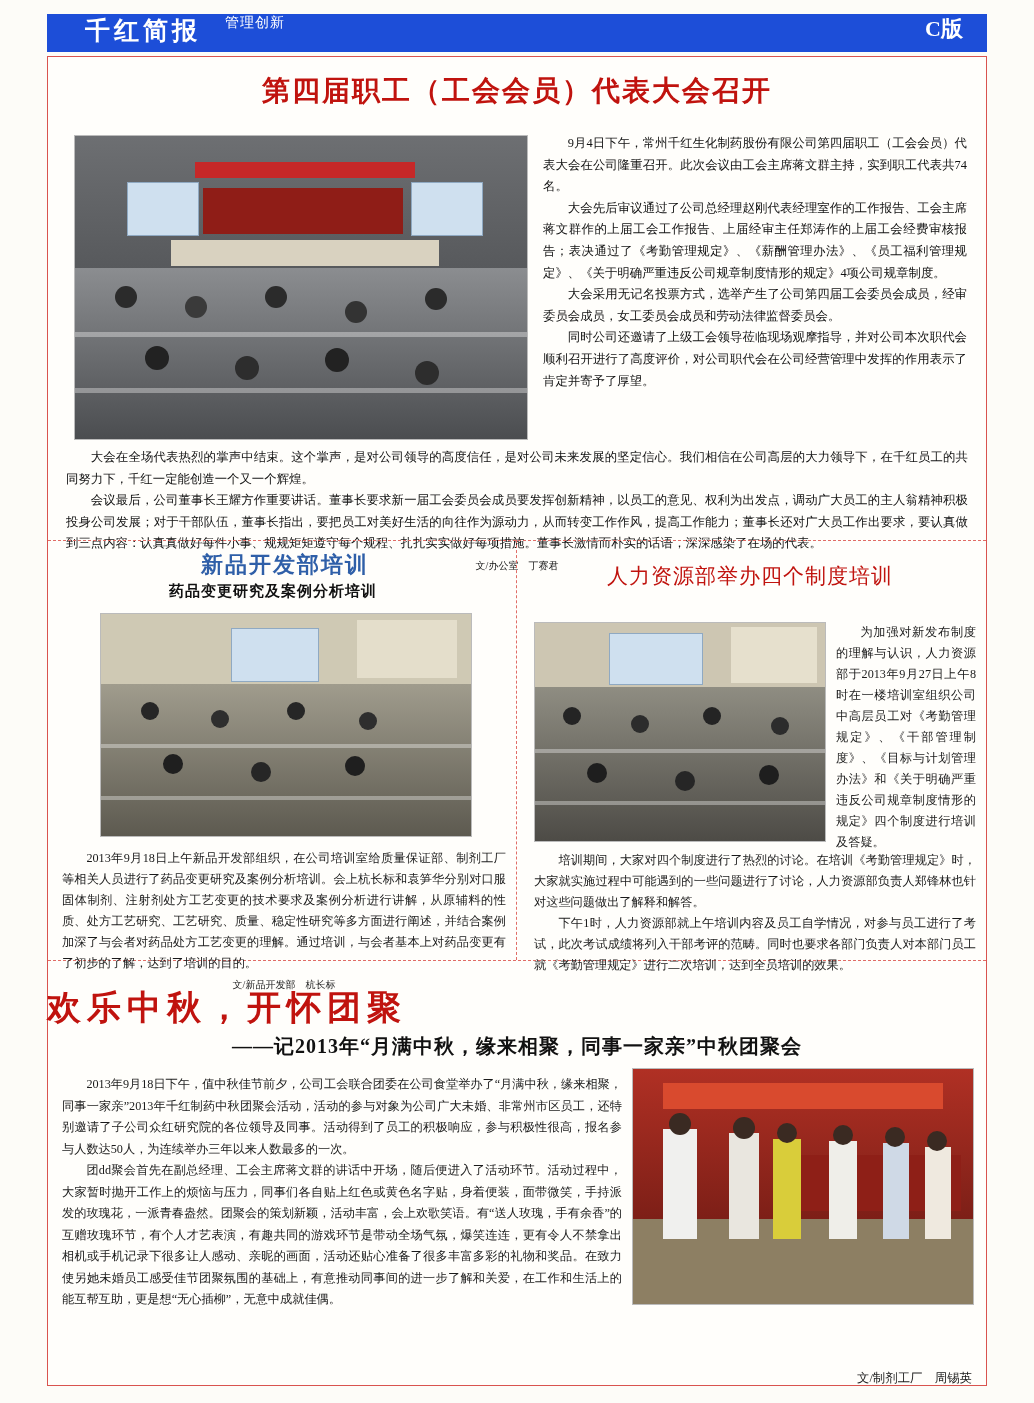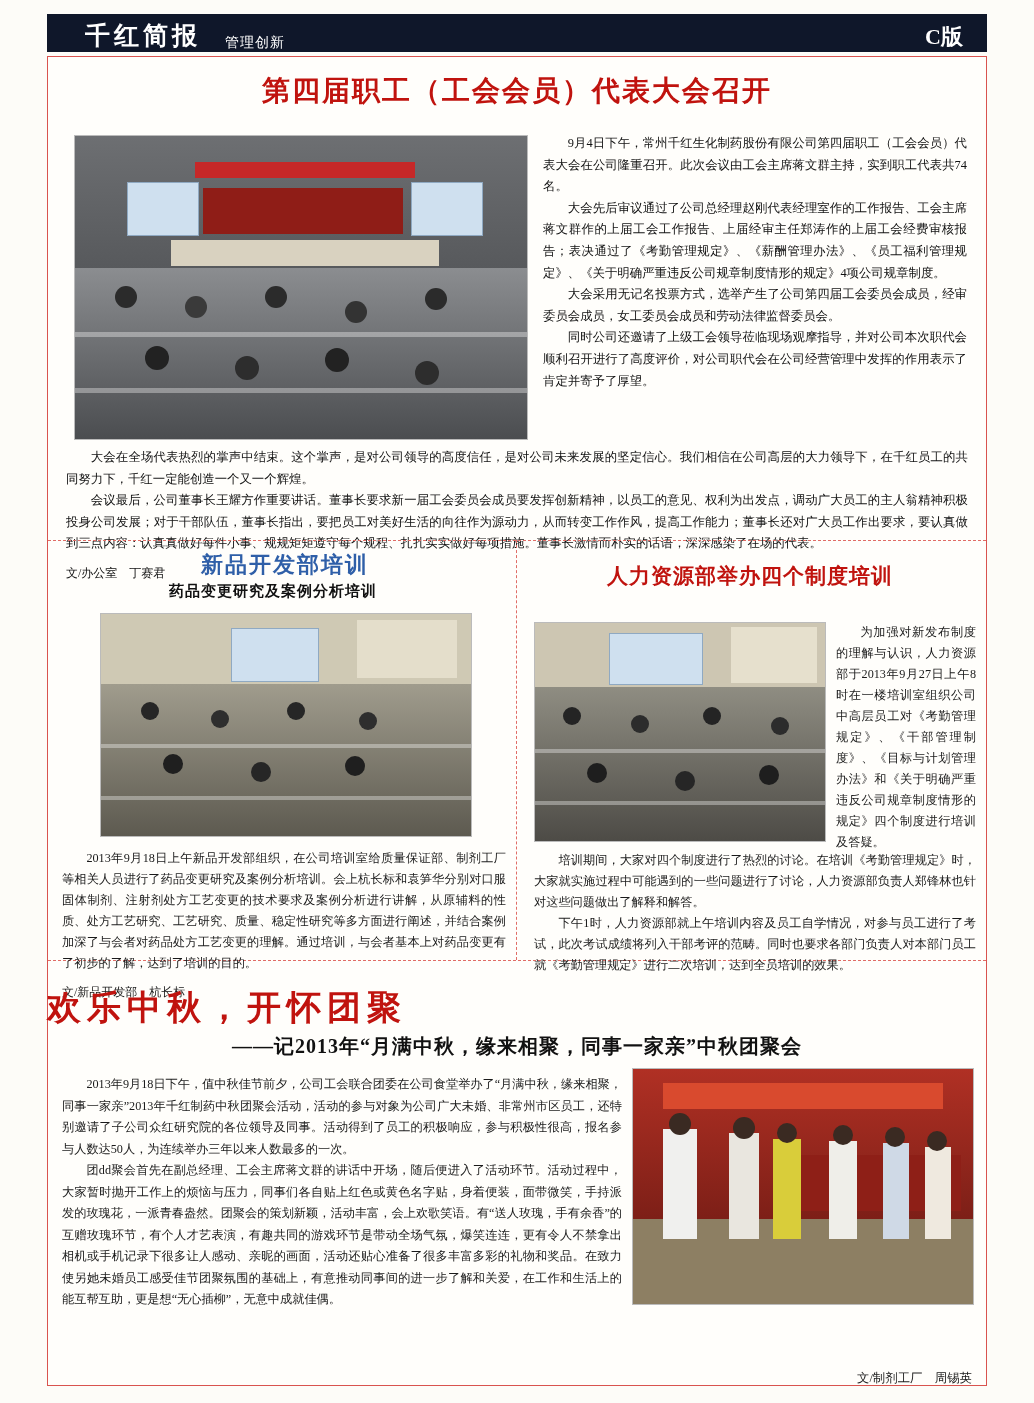--- a/index.html
+++ b/index.html
@@ -11,22 +11,22 @@
     position:relative;
     overflow:hidden;
   }
   .page{
     position:absolute;left:0;top:0;width:1034px;height:1403px;
     background:#fdfcf8;
   }
   
   .masthead{
     position:absolute;left:47px;top:14px;width:940px;height:38px;
-    background:#0f172a;
-    display:flex;align-items:flex-end;
+    background:#1d4ed8;
+    display:flex;align-items:flex-start;
   }
   .masthead .title{
     color:#ffffff;font-size:25px;font-weight:bold;letter-spacing:4px;
     margin-left:38px;font-family:"DejaVu Serif", serif;
   }
   .masthead .sub{
     color:#ffffff;font-size:14px;margin-left:24px;letter-spacing:1px;
   }
   .masthead .edition{
     margin-left:auto;margin-right:24px;color:#ffffff;
@@ -57,21 +57,21 @@
     position:absolute;left:543px;top:133px;width:424px;
     font-size:12.4px;line-height:21.6px;text-align:justify;color:#111;
   }
   .lead-text p{margin:0 0 0 0;text-indent:2em;}
   .lead-text2{
     position:absolute;left:66px;top:447px;width:902px;
     font-size:12.4px;line-height:21.6px;text-align:justify;color:#111;
   }
   .lead-text2 p{margin:0;text-indent:2em;}
   .byline{
-    text-align:left;font-size:12px;margin-top:8px;
+    text-align:center;font-size:10px;
   }
 
   
   .divider{
     position:absolute;left:48px;width:938px;height:0;
     border-top:1px dashed #e06c66;
   }
   .vdivider{
     position:absolute;width:0;border-left:1px dashed #e06c66;
   }
@@ -93,21 +93,21 @@
   }
   .m1-text{
     position:absolute;left:62px;top:848px;width:444px;
     font-size:12.2px;line-height:21px;text-align:justify;
   }
   .m1-text p{margin:0;text-indent:2em;}
 
   
   .m2-title{
     position:absolute;left:520px;top:562px;width:460px;text-align:center;
-    font-size:21px;font-weight:bold;color:#c0130e;letter-spacing:1px;
+    font-size:21px;font-weight:normal;color:#c0130e;letter-spacing:1px;
     font-family:"DejaVu Serif", serif;
   }
   .m2-photo{
     position:absolute;left:534px;top:622px;width:290px;height:218px;
     border:1px solid #bbb;background:linear-gradient(#8a8a83,#4a4a46);
     overflow:hidden;
   }
   .m2-text{
     position:absolute;left:836px;top:622px;width:140px;
     font-size:12.2px;line-height:21px;text-align:justify;

